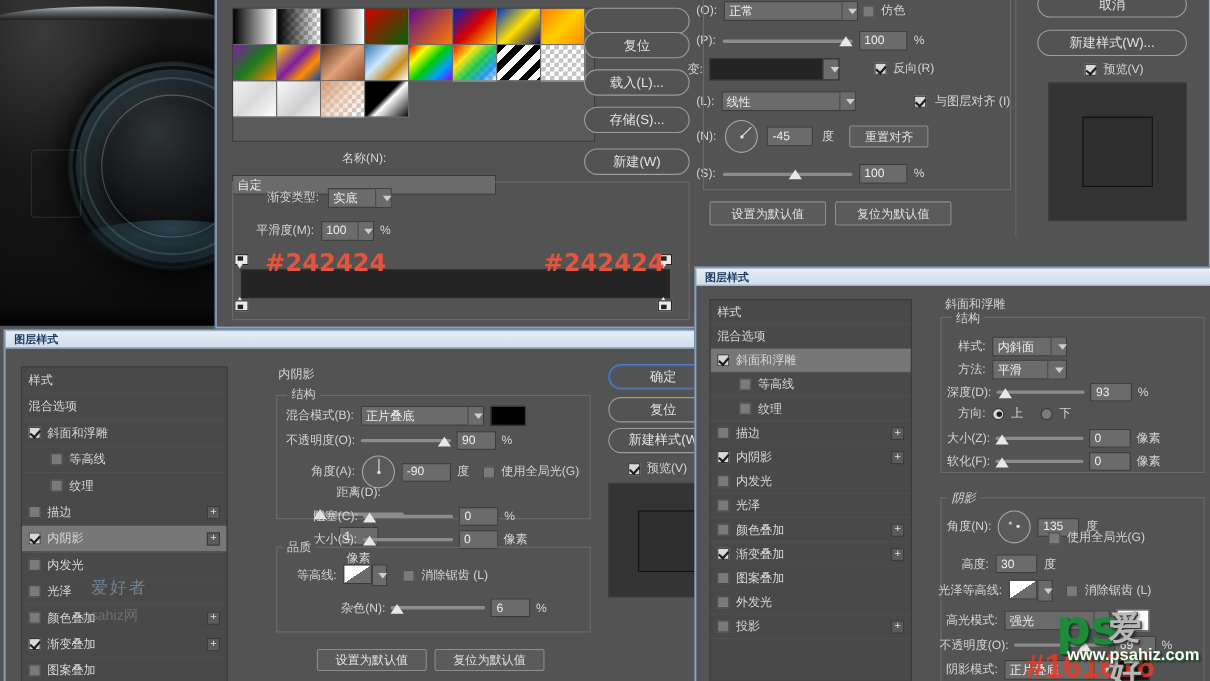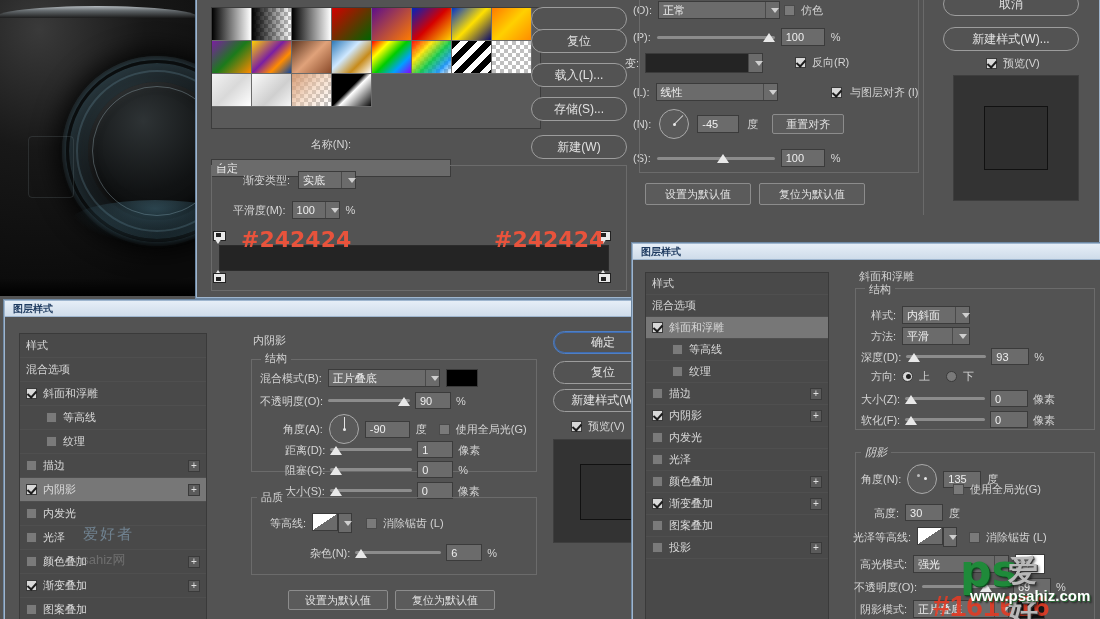--- a/index.html
+++ b/index.html
@@ -431,21 +431,21 @@
         <i class="dot" style="left:13px;top:13px;"></i>
       </div>
       <div class="field" style="width:45px;height:17px;">
         <span>-90</span>
       </div>
       <span class="lbl">度</span>
       <span class="chk off" style="margin-left:6px;"></span>
       <span class="lbl">使用全局光(G)</span>
     </div>
 
-    <div style="position:absolute;left:280px;top:140px;display:flex;align-items:center;gap:5px;">
+    <div style="position:absolute;left:280px;top:140px;display:flex;align-items:center;gap:5px;flex-direction:column;">
       <span class="lbl">距离(D):</span>
       <div class="slider" style="width:82px;">
         <div class="track"></div>
           <div class="knob" style="left:0px;"></div>
       </div>
       <div class="field" style="width:36px;height:17px;">
         <span>1</span>
       </div>
       <span class="lbl">像素</span>
     </div>
@@ -573,20 +573,24 @@
             <span class="chk on"></span>
             <span class="txt">渐变叠加</span>
             <span class="plus">+</span>
           </div>
           <div class="srow" style="height: 22px;">
             <span class="chk off"></span>
             <span class="txt">图案叠加</span>
           </div>
           <div class="srow" style="height: 22px;">
             <span class="chk off"></span>
+            <span class="txt">外发光</span>
+          </div>
+          <div class="srow" style="height: 22px;">
+            <span class="chk off"></span>
             <span class="txt">投影</span>
             <span class="plus">+</span>
           </div>
         </div>
     </div>
 
     <div class="groupbox" style="left:222px;top:44px;width:240px;height:142px;"></div>
     <div class="grouptitle" style="left:222px;top:25px;">斜面和浮雕</div>
     <div class="grouptitle" style="left:232px;top:38px;">结构</div>
 

